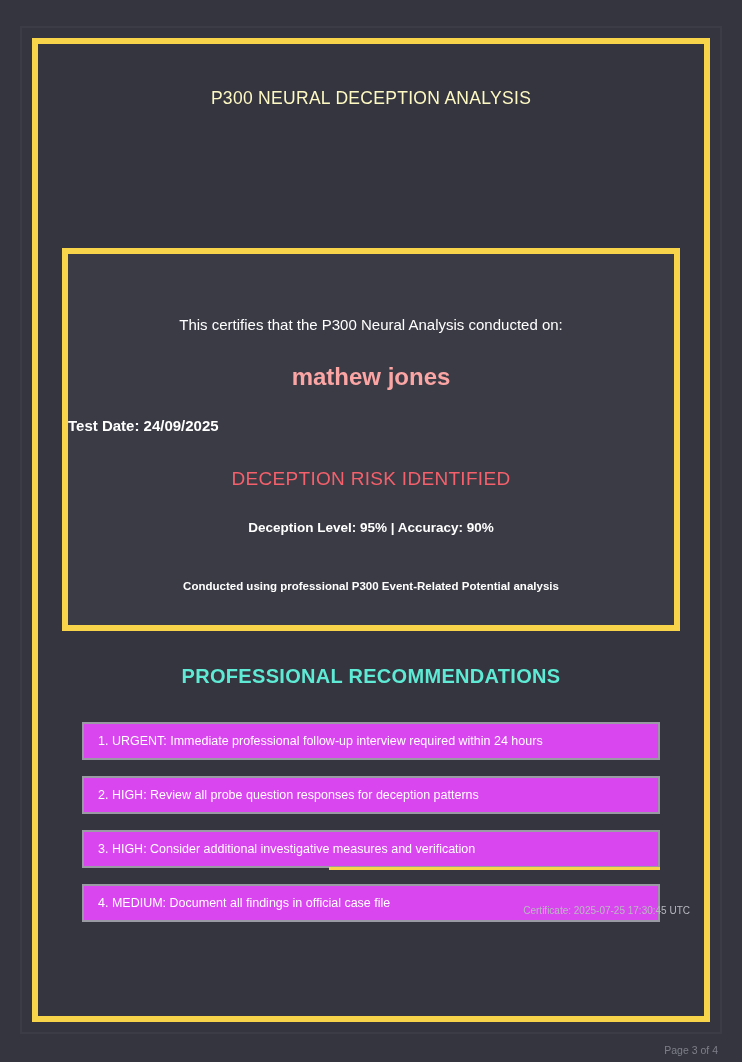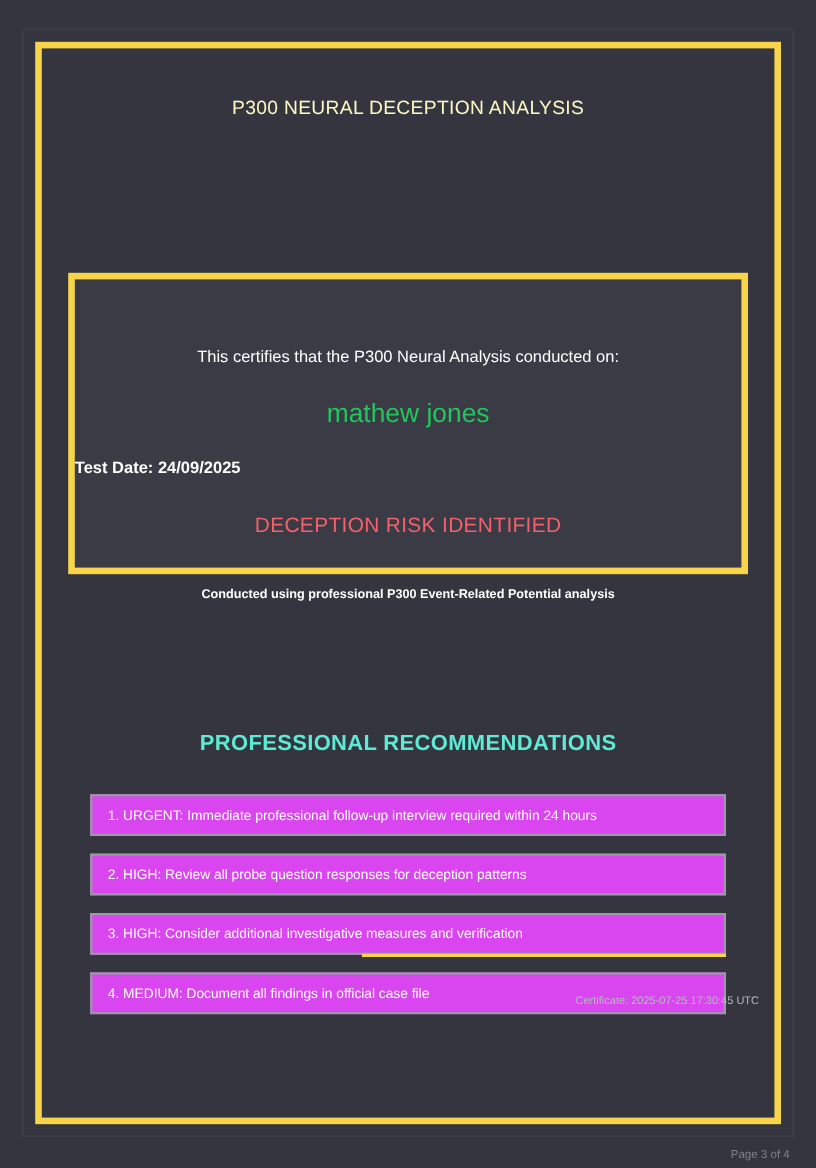--- a/index.html
+++ b/index.html
@@ -76,38 +76,38 @@
     letter-spacing: 0.3px;
     margin-top: 38px;
   }
 
   
   .inner-box {
     position: absolute;
     left: 18px;
     right: 18px;
     top: 198px;
-    height: 274px;
+    height: 383px;
     border: 6px solid #f7d449;
     background: #3a3b45;
     box-sizing: border-box;
   }
 
   .certifies-line {
     text-align: center;
     font-size: 15px;
     color: #ffffff;
     margin-top: 62px;
   }
 
   .subject-name {
     text-align: center;
-    color: #22c55e;
+    color: #fca5a5;
     font-size: 24px;
-    font-weight: normal;
+    font-weight: bold;
     margin-top: 30px;
   }
 
   .meta-line {
     font-size: 15px;
     color: #ffffff;
     font-weight: bold;
     margin-top: 26px;
   }
   .meta-line + .meta-line {
@@ -208,20 +208,21 @@
 
   <div class="content">
 
     <div class="cert-subtitle">P300 NEURAL DECEPTION ANALYSIS</div>
 
     <div class="inner-box">
       <div class="certifies-line">This certifies that the P300 Neural Analysis conducted on:</div>
       <div class="subject-name">mathew jones</div>
       <div class="meta-line">Test Date: 24/09/2025</div>
       <div class="risk-banner">DECEPTION RISK IDENTIFIED</div>
+      <div class="levels-line">Deception Level: 95% | Accuracy: 90%</div>
       <div class="method-line">Conducted using professional P300 Event-Related Potential analysis</div>
     </div>
 
     <div class="rec-title">PROFESSIONAL RECOMMENDATIONS</div>
 
     <div class="rec-list">
       <div class="rec-item">1. URGENT: Immediate professional follow-up interview required within 24 hours</div>
       <div class="rec-item">2. HIGH: Review all probe question responses for deception patterns</div>
       <div class="rec-item accent">3. HIGH: Consider additional investigative measures and verification</div>
       <div class="rec-item">4. MEDIUM: Document all findings in official case file</div>

